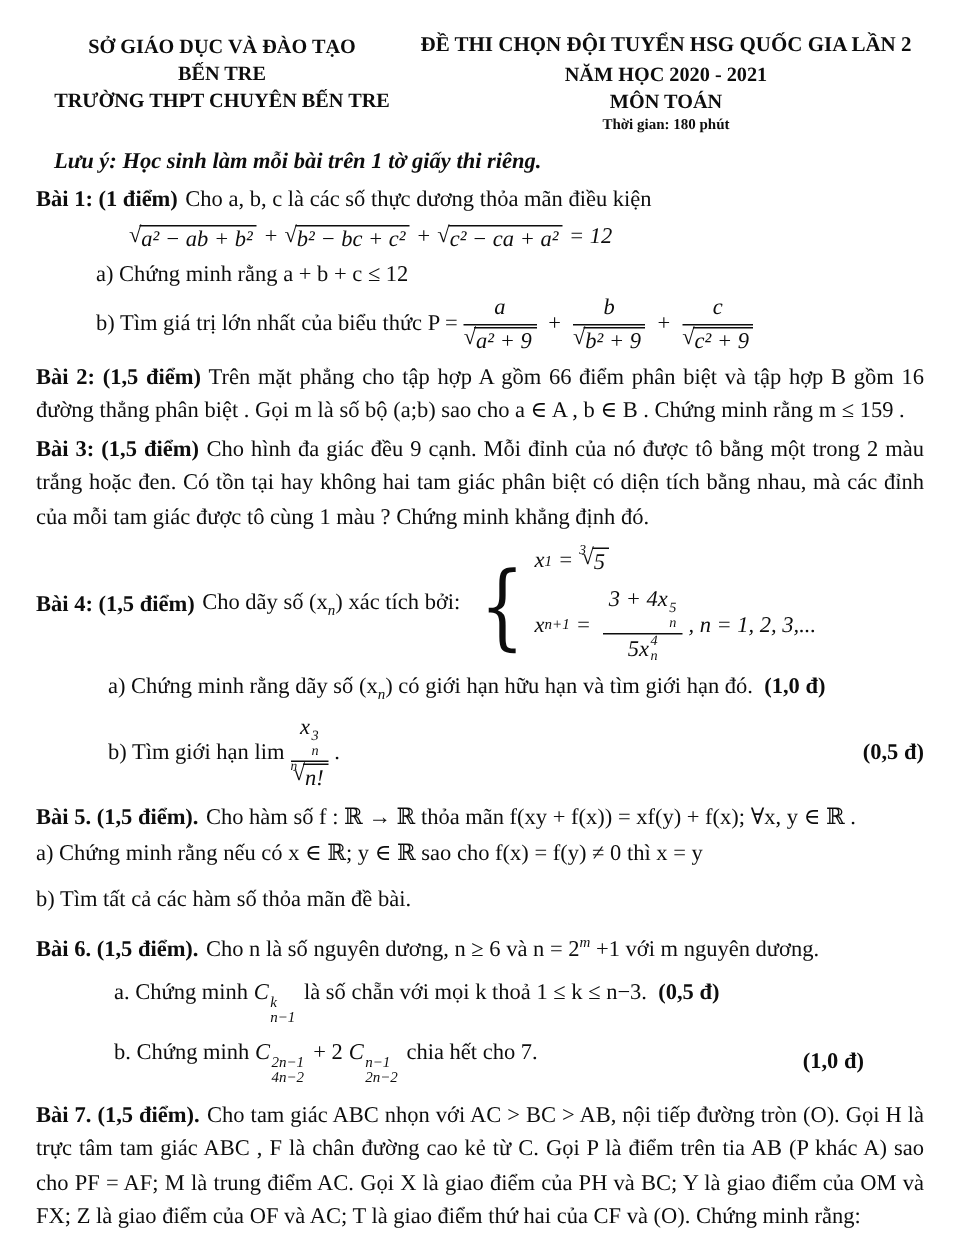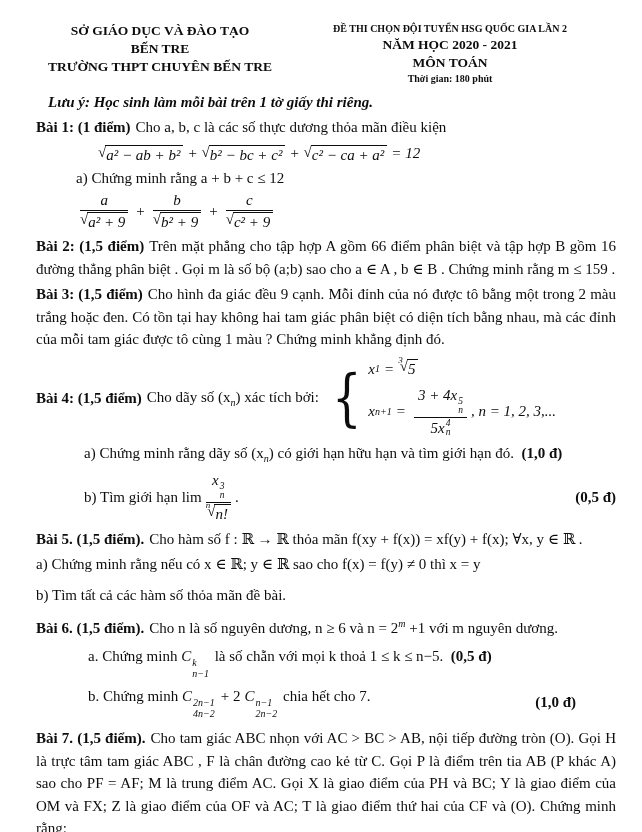--- a/index.html
+++ b/index.html
@@ -3,27 +3,27 @@
 <meta charset="utf-8">
 <style>
   * { box-sizing: border-box; }
   html, body { margin: 0; padding: 0; }
   body {
     width: 642px; height: 832px; overflow: hidden;
     background: #ffffff; color: #0d0d0d;
     font-family: "Liberation Serif", "DejaVu Serif", "DejaVu Sans", serif;
     font-size: 15px; line-height: 1.4;
   }
-  .page { width: 642px; height: 832px; padding: 22px 26px 0 36px; position: relative; }
+  .page { width: 642px; height: 832px; padding: 22px 26px 0 24px; position: relative; }
 
   
   .hdr { display: flex; margin-bottom: 7px; }
   .hdr-left { width: 248px; text-align: center; font-weight: bold; font-size: 13.5px; line-height: 1.35; }
   .hdr-right { flex: 1; text-align: center; font-weight: bold; font-size: 13.5px; line-height: 1.35; }
-  .hdr-right .l0 { font-size: 10px; }
+  .hdr-right .l0 { font-size: 14px; }
   .hdr-right .l3 { font-size: 10px; }
 
   .note { font-weight: bold; font-style: italic; margin: 2px 0 3px 12px; }
 
   p.prob { margin: 3px 0; text-align: justify; line-height: 1.5; }
   .btitle { font-weight: bold; margin-right: 5px; }
   .pts { font-weight: bold; white-space: nowrap; }
 
   .item { margin: 2px 0 2px 40px; }
   .flexline { display: flex; align-items: center; }
@@ -93,20 +93,21 @@
       </span><span class="op">+</span><span class="sqrt">
         <span class="sign">√</span>
         <span class="rad">b² − bc + c²</span>
       </span><span class="op">+</span><span class="sqrt">
         <span class="sign">√</span>
         <span class="rad">c² − ca + a²</span>
       </span><span class="op">= 12</span>
   </div>
   <div class="item">a) Chứng minh rằng a + b + c ≤ 12</div>
   <div class="item flexline">
+    <span>b) Tìm giá trị lớn nhất của biểu thức P =</span>
     <span class="frac math">
         <span class="num">a</span>
         <span class="den">
           <span class="sqrt">
             <span class="sign">√</span>
             <span class="rad">a² + 9</span>
           </span>
         </span>
       </span>
     <span class="op">+</span>
@@ -199,21 +200,21 @@
   <p class="prob"><b class="btitle">Bài 5. (1,5 điểm).</b><span>Cho hàm số  f : ℝ → ℝ thỏa mãn  f(xy + f(x)) = xf(y) + f(x);   ∀x, y ∈ ℝ .</span></p>
   <div style="margin:2px 0;">a) Chứng minh rằng nếu có x ∈ ℝ; y ∈ ℝ sao cho f(x) = f(y) ≠ 0 thì x = y</div>
   <div style="margin:10px 0;">b) Tìm tất cả các hàm số thỏa mãn đề bài.</div>
 
   <p class="prob"><b class="btitle">Bài 6. (1,5 điểm).</b><span><span>Cho n là số nguyên dương,  n ≥ 6  và  n = 2</span><sup style="font-size:10px;font-style:italic;">m</sup><span> +1 với m nguyên dương.</span></span></p>
   <div class="p6items">
     <div class="row">
       <span><span>a.   Chứng minh </span><span class="math">C</span><span class="ssc">
             <span class="sup">k</span>
             <span class="sub">n−1</span>
-          </span><span> là số chẵn với mọi k thoả 1 ≤ k ≤ n−5.</span>&nbsp;&nbsp;<span class="pts">(0,5 đ)</span></span>
+          </span><span> là số chẵn với mọi k thoả 1 ≤ k ≤ n−3.</span>&nbsp;&nbsp;<span class="pts">(0,5 đ)</span></span>
     </div>
     <div class="row">
       <span><span>b.   Chứng minh </span><span class="math">C</span><span class="ssc">
             <span class="sup">2n−1</span>
             <span class="sub">4n−2</span>
           </span><span class="op">+ 2</span><span class="math">C</span><span class="ssc">
             <span class="sup">n−1</span>
             <span class="sub">2n−2</span>
           </span><span> chia hết cho 7.</span></span>
       <span class="grow"></span>

